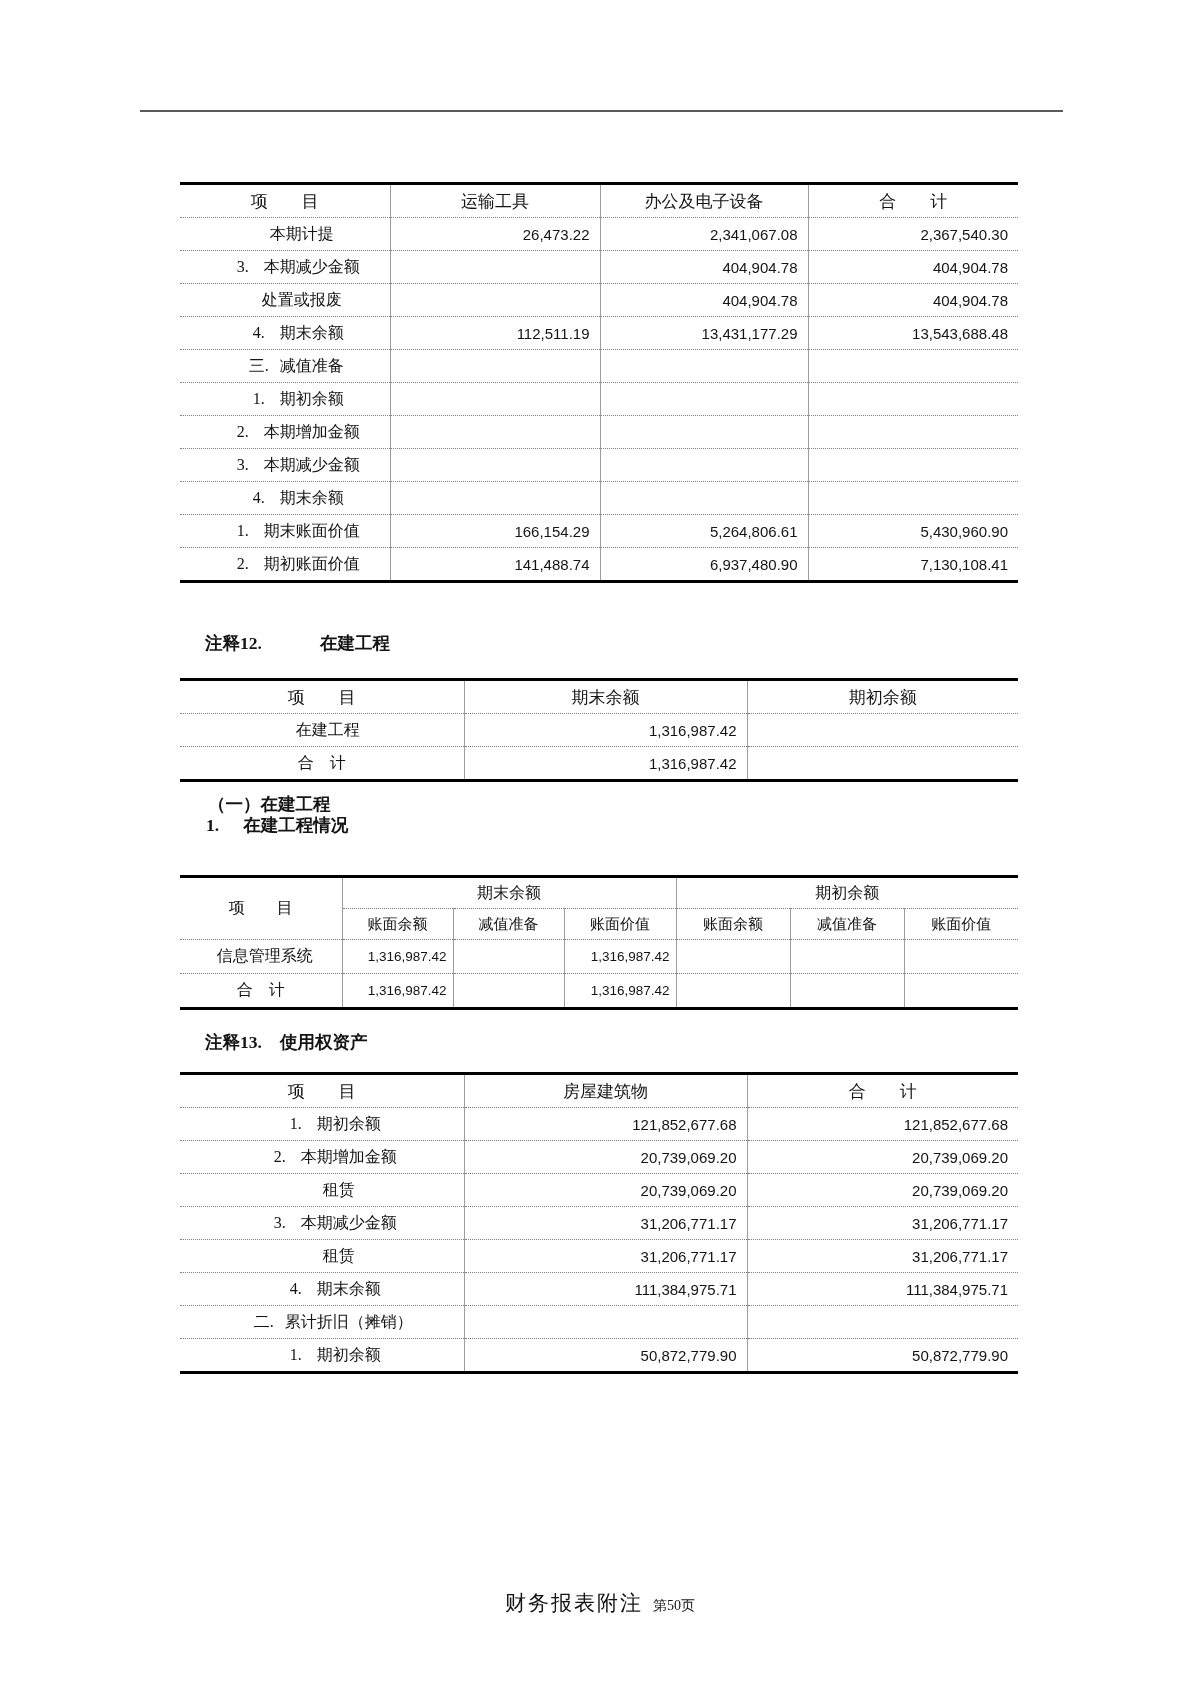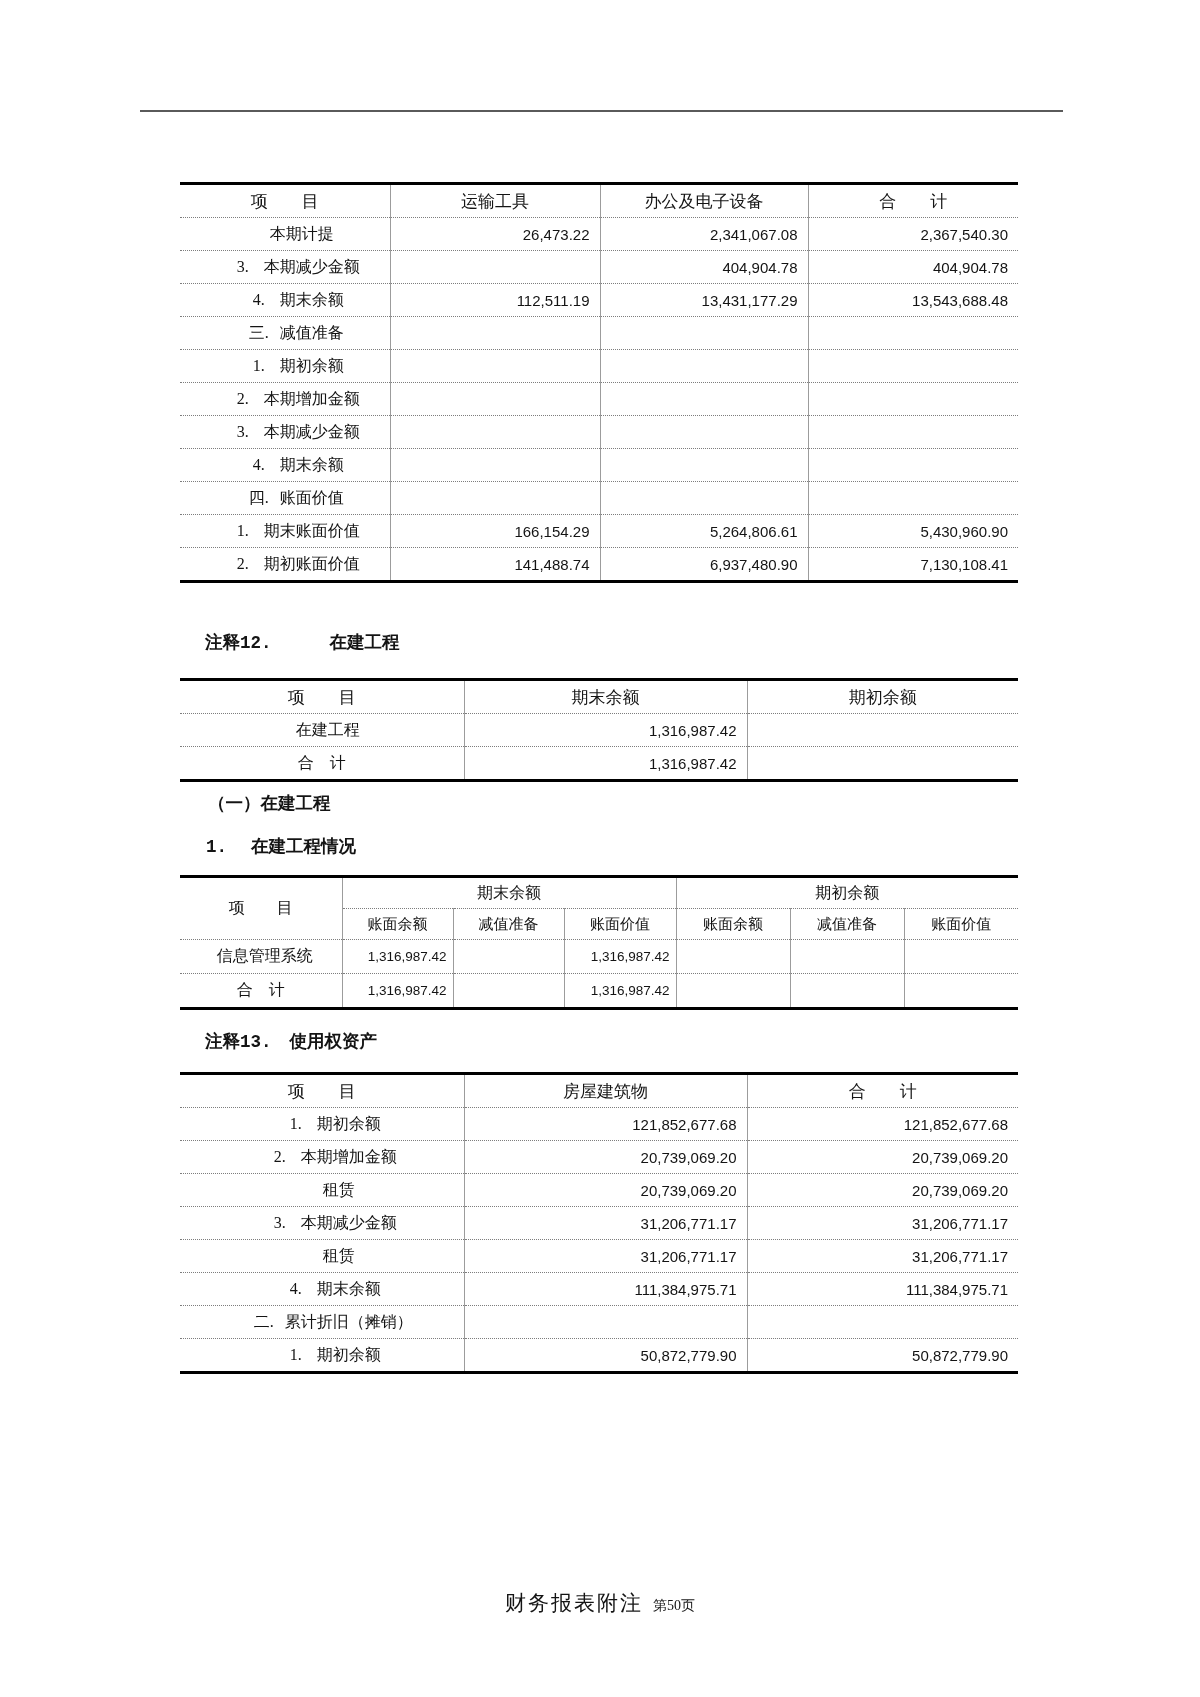--- a/index.html
+++ b/index.html
@@ -22,25 +22,25 @@
        text-align:right;padding-right:10px;}
 
   .t1{top:182px;}  .t1 td{height:32px;}
   .t2{top:678px;}  .t2 td{height:32px;}
   .t3{top:875px;}  .t3 tr.gh td{height:30px;} .t3 tr.bd td{height:33px;}
   .t3 .hdr{font-size:16px;} .t3 .sub{font-size:15px;}
   .t3 .val{font-size:13.5px;padding-right:6px;}
   .t3 .item{padding-left:8px;}
   .t4{top:1072px;} .t4 td{height:32px;}
 
-  .heading{position:absolute;font-weight:bold;font-size:17.5px;line-height:24px;font-family:Liberation Mono, monospace;}
+  .heading{position:absolute;font-weight:bold;font-size:17.5px;line-height:24px;}
   .h-note12{left:205px;top:631px;}
   .h-note12 .ttl{margin-left:58px;}
   .h-sec{left:208px;top:792px;}
-  .h-sub{left:206px;top:835px;}
+  .h-sub{left:206px;top:813px;}
   .h-sub .ttl{margin-left:24px;}
   .h-note13{left:205px;top:1030px;}
   .h-note13 .ttl{margin-left:18px;}
 
   .footer{position:absolute;left:0;top:1561px;width:1200px;text-align:center;margin-top:28px;}
   .footer .ftitle{font-size:21px;letter-spacing:2px;}
   .footer .fpage{font-size:14px;margin-left:10px;}
 </style>
 </head>
 <body>
@@ -68,20 +68,26 @@
       <td class="val">26,473.22</td>
       <td class="val">2,341,067.08</td>
       <td class="val">2,367,540.30</td>
     </tr>
     <tr>
       <td class="item"><span class="num">3.</span><span>本期减少金额</span></td>
       <td class="val"></td>
       <td class="val">404,904.78</td>
       <td class="val">404,904.78</td>
     </tr>
+    <tr class="ind">
+      <td class="item"><span class="num"></span><span>处置或报废</span></td>
+      <td class="val"></td>
+      <td class="val">404,904.78</td>
+      <td class="val">404,904.78</td>
+    </tr>
     <tr>
       <td class="item"><span class="num">4.</span><span>期末余额</span></td>
       <td class="val">112,511.19</td>
       <td class="val">13,431,177.29</td>
       <td class="val">13,543,688.48</td>
     </tr>
     <tr>
       <td class="item"><span class="num">三.</span><span>减值准备</span></td>
       <td class="val"></td>
       <td class="val"></td>
@@ -100,26 +106,20 @@
       <td class="val"></td>
     </tr>
     <tr>
       <td class="item"><span class="num">3.</span><span>本期减少金额</span></td>
       <td class="val"></td>
       <td class="val"></td>
       <td class="val"></td>
     </tr>
     <tr>
       <td class="item"><span class="num">4.</span><span>期末余额</span></td>
-      <td class="val"></td>
-      <td class="val"></td>
-      <td class="val"></td>
-    </tr>
-    <tr>
-      <td class="item"><span class="num">四.</span><span>账面价值</span></td>
       <td class="val"></td>
       <td class="val"></td>
       <td class="val"></td>
     </tr>
     <tr>
       <td class="item"><span class="num">1.</span><span>期末账面价值</span></td>
       <td class="val">166,154.29</td>
       <td class="val">5,264,806.61</td>
       <td class="val">5,430,960.90</td>
     </tr>

